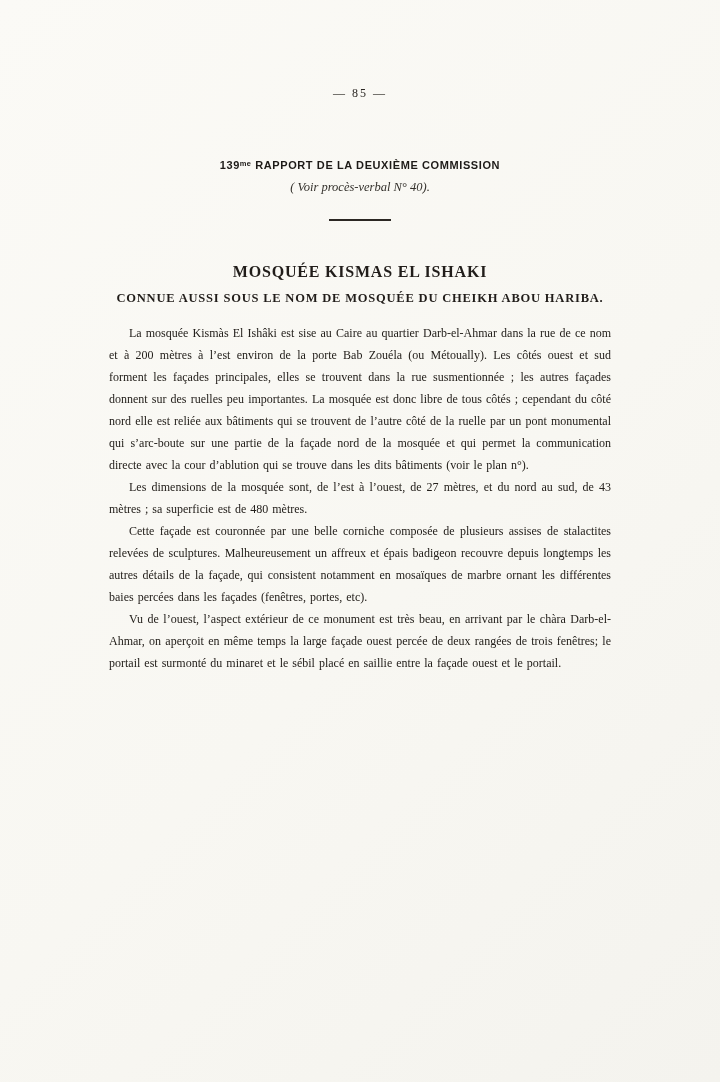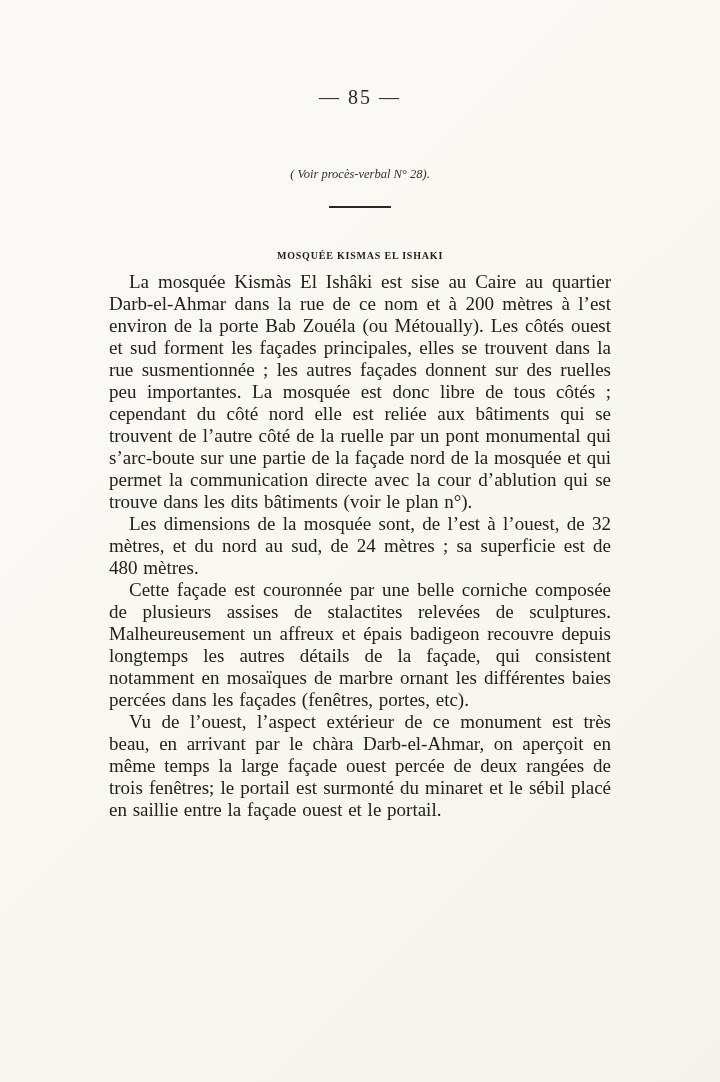--- a/index.html
+++ b/index.html
@@ -17,21 +17,21 @@
   .page {
     position: relative;
     width: 720px;
     height: 1082px;
     background: linear-gradient(135deg, #fbfaf6 0%, #f8f7f2 55%, #f4f3ee 100%);
     box-sizing: border-box;
     padding-top: 86px;
   }
   .page-number {
     text-align: center;
-    font-size: 20px;
+    font-size: 12px;
     letter-spacing: 2px;
     color: #2b2723;
     margin: 0 0 58px 0;
   }
   .report-heading {
     text-align: center;
     font-family: "Liberation Sans", "DejaVu Sans", sans-serif;
     font-weight: bold;
     font-size: 11px;
     letter-spacing: 0.6px;
@@ -48,21 +48,21 @@
   }
   .divider {
     width: 62px;
     height: 2px;
     background: #2b2723;
     margin: 0 auto 42px auto;
   }
   .article-title {
     text-align: center;
     font-weight: bold;
-    font-size: 10px;
+    font-size: 16px;
     letter-spacing: 0.8px;
     color: #211d1a;
     margin: 0 0 10px 0;
   }
   .article-title.second {
     font-size: 12.5px;
     margin-bottom: 16px;
   }
   .article-subtitle {
     text-align: center;
@@ -73,45 +73,47 @@
   }
   .article-subtitle.last {
     margin-bottom: 18px;
   }
   .body-text {
     width: 502px;
     margin: 0 auto;
   }
   .body-text p {
     margin: 0;
-    font-size: 19px;
+    font-size: 12px;
     line-height: 22px;
     text-align: justify;
     text-indent: 20px;
     color: #24201c;
     word-spacing: 1px;
   }
 </style>
 </head>
 <body>
 
 <div class="page">
 
   <div class="page-number">— 85 —</div>
 
+  <div class="report-heading">139ᵐᵉ RAPPORT DE LA DEUXIÈME COMMISSION</div>
 
-  <div class="report-subheading">( Voir procès-verbal N° 28).</div>
+  <div class="report-subheading">( Voir procès-verbal N° 40).</div>
 
   <div class="divider"></div>
 
   <div class="article-title">MOSQUÉE KISMAS EL ISHAKI</div>
 
+  <div class="article-title second">CONNUE AUSSI SOUS LE NOM DE MOSQUÉE DU CHEIKH ABOU HARIBA.</div>
 
 
 
   <div class="body-text">
     <p>La mosquée Kismàs El Ishâki est sise au Caire au quartier Darb-el-Ahmar dans la rue de ce nom et à 200 mètres à l’est environ de la porte Bab Zouéla (ou Métoually). Les côtés ouest et sud forment les façades principales, elles se trouvent dans la rue susmentionnée ; les autres façades donnent sur des ruelles peu importantes. La mosquée est donc libre de tous côtés ; cependant du côté nord elle est reliée aux bâtiments qui se trouvent de l’autre côté de la ruelle par un pont monumental qui s’arc-boute sur une partie de la façade nord de la mosquée et qui permet la communication directe avec la cour d’ablution qui se trouve dans les dits bâtiments (voir le plan n°).</p>
-    <p>Les dimensions de la mosquée sont, de l’est à l’ouest, de 32 mètres, et du nord au sud, de 24 mètres ; sa superficie est de 480 mètres.</p>
+    <p>Les dimensions de la mosquée sont, de l’est à l’ouest, de 27 mètres, et du nord au sud, de 43 mètres ; sa superficie est de 480 mètres.</p>
     <p>Cette façade est couronnée par une belle corniche composée de plusieurs assises de stalactites relevées de sculptures. Malheureusement un affreux et épais badigeon recouvre depuis longtemps les autres détails de la façade, qui consistent notamment en mosaïques de marbre ornant les différentes baies percées dans les façades (fenêtres, portes, etc).</p>
     <p>Vu de l’ouest, l’aspect extérieur de ce monument est très beau, en arrivant par le chàra Darb-el-Ahmar, on aperçoit en même temps la large façade ouest percée de deux rangées de trois fenêtres; le portail est surmonté du minaret et le sébil placé en saillie entre la façade ouest et le portail.</p>
   </div>
 
 </div>
 
 </body></html>

